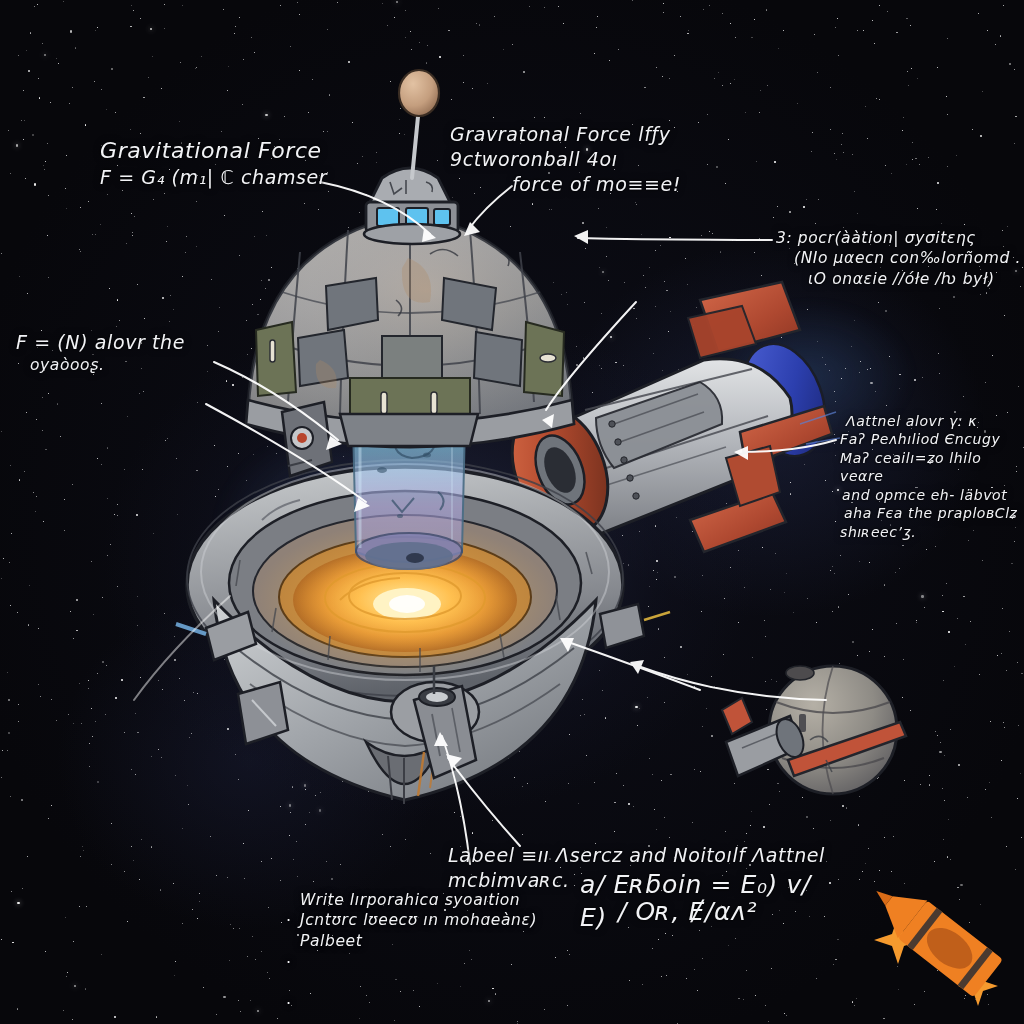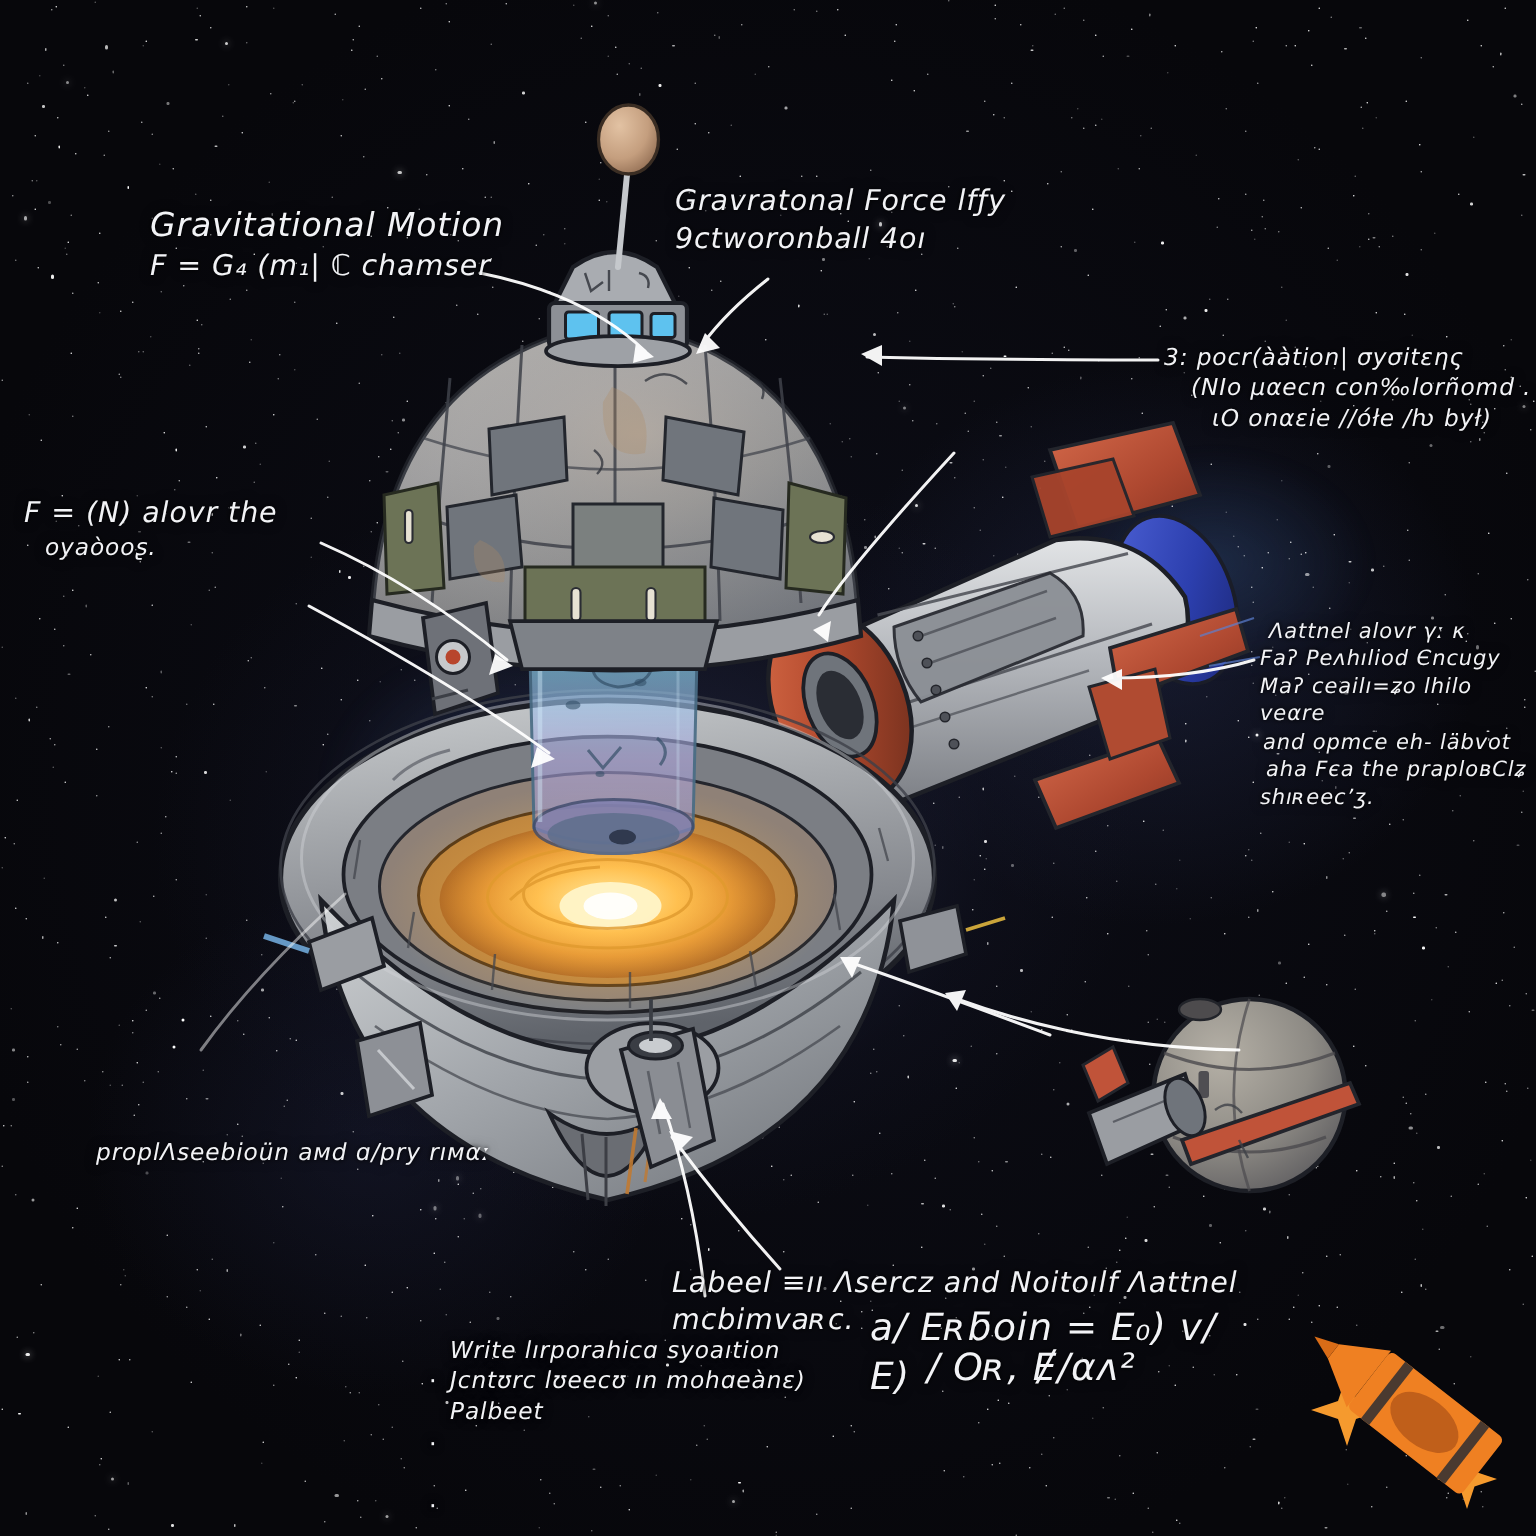--- a/index.html
+++ b/index.html
@@ -1914,26 +1914,26 @@
       <polygon points="440,732 434,746 448,746" fill="#ffffff" stroke="none"></polygon>
 
       <path d="M520 846 q-38 -42 -72 -88"></path>
       <polygon points="446,754 452,768 462,758" fill="#ffffff" stroke="none"></polygon>
 
       <path d="M230 596 q-60 54 -96 104" opacity=".5"></path>
     </g>
   </svg>
 
   <div id="annotation-layer">
-      <div class="hand" style="left: 100px; top: 136px; width: 330px;"><span class="l1 ann-title">Gravitational Motion</span><span class="l1 ann-sub">F = G₄ (m₁| ℂ chamser</span></div>
-      <div class="hand" style="left: 450px; top: 122px; width: 340px;"><span class="l1 ann-sub">Gravratonal Force lfƒy 9ctworonball 4oı</span></div>
+      <div class="hand" style="left: 100px; top: 136px; width: 330px;"><span class="l1 ann-title">Gravitational Force</span><span class="l1 ann-sub">F = G₄ (m₁| ℂ chamser</span></div>
+      <div class="hand" style="left: 450px; top: 122px; width: 340px;"><span class="l1 ann-sub">Gravratonal Force lfƒy 9ctworonball 4oı</span><span class="l1 ann-sub" style="padding-left: 62px;">force of mo≡≡e!</span></div>
       <div class="hand" style="left: 776px; top: 228px; width: 250px;"><span class="l1 ann-small">3: pocr(ààtion| σyσitεης</span><span class="l1 ann-small" style="padding-left: 18px;">(ΝIo μαecn con‰lorñomd .</span><span class="l1 ann-small" style="padding-left: 32px;">ιO onαεie //ółe /ƕ był)</span></div>
       <div class="hand" style="left: 16px; top: 330px; width: 240px;"><span class="l1 ann-sub">F =  (N) alovr the</span><span class="l1 ann-small" style="padding-left: 14px;">oyaòooʂ.</span></div>
       <div class="hand" style="left: 840px; top: 412px; width: 186px;"><span class="l1 ann-xsm" style="padding-left: 6px;">Λattnel alovr γː κ</span><span class="l1 ann-xsm">Faʔ Peʌhıliod Єncugy</span><span class="l1 ann-xsm">Maʔ ceailı=ʑo lhilo veαre</span><span class="l1 ann-xsm" style="padding-left: 2px;">and opmce eh- läbvot</span><span class="l1 ann-xsm" style="padding-left: 4px;">aha Fєa the praploʙСlʑ</span><span class="l1 ann-xsm">shıʀeec’ʒ.</span></div>
-      <div class="hand" style="left: 22px; top: 758px; width: 320px;"><span class="l1 ann-small" style="padding-left: 42px;">proplΛseebioün aмd ɑ/pry rıмαː</span></div>
+      <div class="hand" style="left: 22px; top: 758px; width: 320px;"></div>
       <div class="hand" style="left: 286px; top: 890px; width: 260px;"><span class="l1 ann-small" style="padding-left: 14px;">Write lırporahicɑ syoaıtion</span><span style="position: absolute; left: 0px; margin-top: 0px;">·</span><span class="l1 ann-small" style="padding-left: 14px;">Jcntʊrc lʊeecʊ ın mohɑeànε)</span><span style="position: absolute; left: 0px; margin-top: 21px;">·</span><span class="l1 ann-small" style="padding-left: 14px;">Palbeet</span><span style="position: absolute; left: 0px; margin-top: 42px;">·</span></div>
       <div class="hand" style="left: 448px; top: 843px; width: 420px;"><span class="l1 ann-sub">Labeel ≡ıı Λsercz and Νoitoılf Λattnel  mcbimvaʀc.</span></div>
       <div class="hand" style="left: 580px; top: 868px; width: 260px;"><span class="l1 ann-eq">a/ Eʀƃoin = E₀) v/ E)</span></div>
       <div class="hand" style="left: 618px; top: 895px; width: 220px;"><span class="l1 ann-eq">/ Oʀ, Ɇ/αʌ²</span></div>
     </div>
 
   <div class="crayon-badge">
     <svg width="162" height="142" viewBox="0 0 162 142">
 
       <path d="M36 34 L42 52 L60 58 L42 64 L36 82 L30 64 L12 58 L30 52 Z" fill="#f59a2e"></path>

